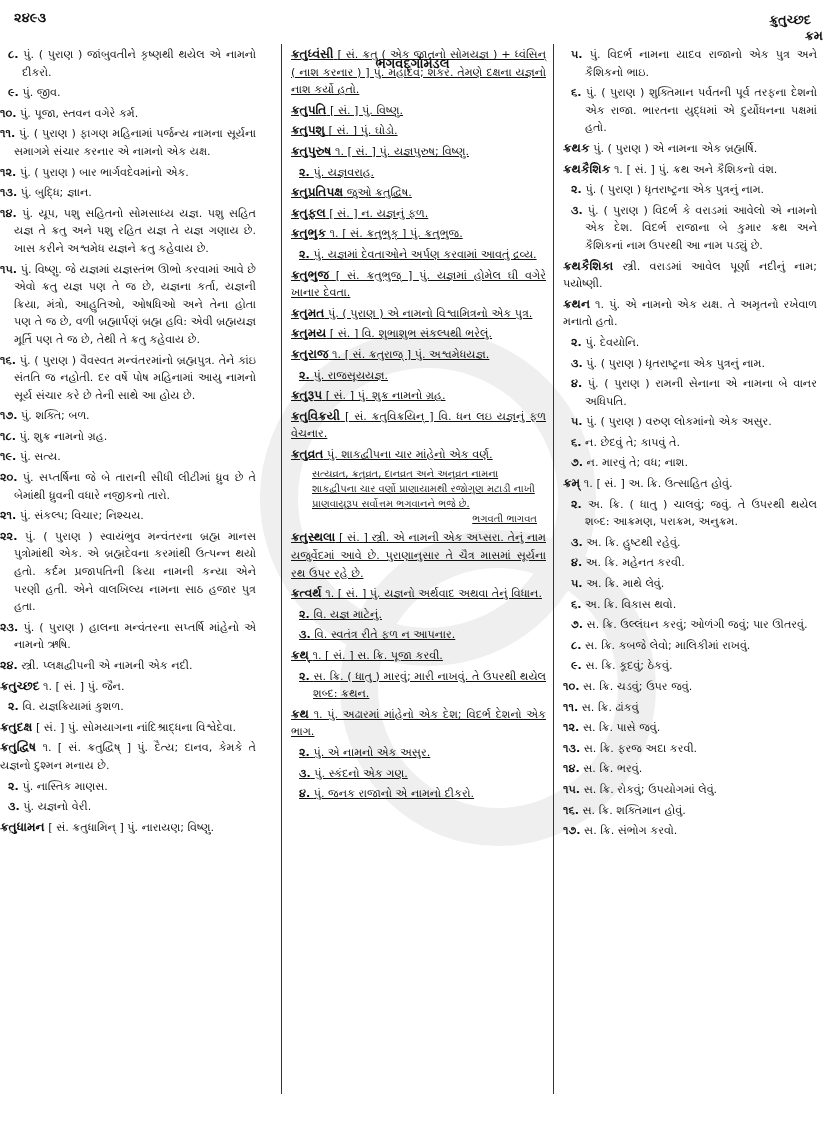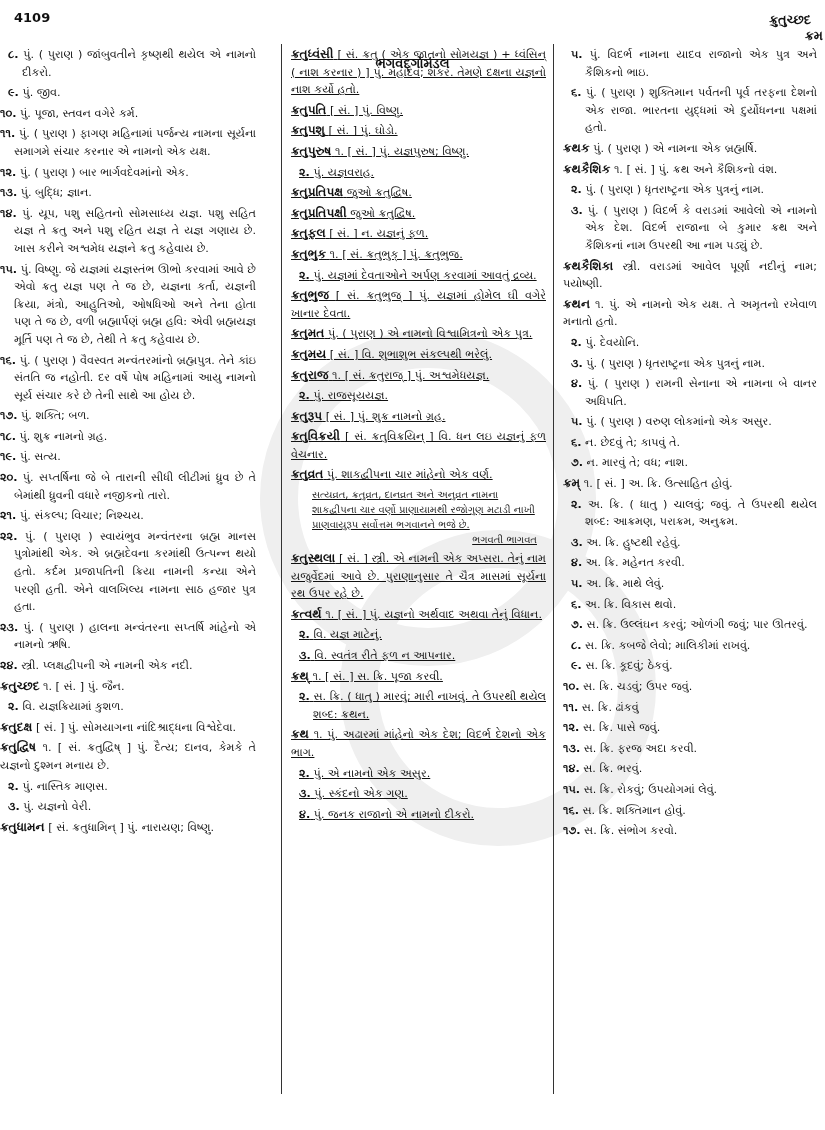--- a/index.html
+++ b/index.html
@@ -30,21 +30,21 @@
 </style>
 </head>
 <body>
 
 <div class="watermark">
   <div class="ring" style="left:10px;top:0;width:260px;height:260px;"></div>
   <div class="ring" style="left:90px;top:200px;width:240px;height:240px;"></div>
 </div>
 
 <div class="header">
-  <span class="pg">4109</span>
+  <span class="pg">૨૪૯૩</span>
   <span class="title">ભગવદ્ગોમંડલ</span>
   <span class="gw1">ક્રુતુચ્છદ</span>
   <span class="gw2">ક્રમ</span>
 </div>
 
 <div class="divider d1"></div>
 <div class="divider d2"></div>
 
 <div class="col c1">
     <div class="entry sub indent"><span class="num">૮.</span> <span>પું. ( પુરાણ ) જાંબુવતીને કૃષ્ણથી થયેલ એ નામનો દીકરો.</span></div>
@@ -72,21 +72,20 @@
     <div class="entry sub indent"><span class="num">૩.</span> <span>પું. યજ્ઞનો વેરી.</span></div>
     <div class="entry"><span class="hw">ક્રતુધામન</span> <span>[ સં. ક્રતુધામિન્ ] પું. નારાયણ; વિષ્ણુ.</span></div>
   </div>
 <div class="col c2">
     <div class="entry"><span class="hw">ક્રતુધ્વંસી</span> <span>[ સં. ક્રતુ ( એક જાતનો સોમયજ્ઞ ) + ધ્વંસિન્ ( નાશ કરનાર ) ] પું. મહાદેવ; શંકર. તેમણે દક્ષના યજ્ઞનો નાશ કર્યો હતો.</span></div>
     <div class="entry"><span class="hw">ક્રતુપતિ</span> <span>[ સં. ] પું. વિષ્ણુ.</span></div>
     <div class="entry"><span class="hw">ક્રતુપશુ</span> <span>[ સં. ] પું. ઘોડો.</span></div>
     <div class="entry"><span class="hw">ક્રતુપુરુષ</span> <span>૧. [ સં. ] પું. યજ્ઞપુરુષ; વિષ્ણુ.</span></div>
     <div class="entry sub indent"><span class="num">૨.</span> <span>પું. યજ્ઞવરાહ.</span></div>
     <div class="entry"><span class="hw">ક્રતુપ્રતિપક્ષ</span> <span>જુઓ ક્રતુદ્વિષ.</span></div>
-    <div class="entry"><span class="hw">ક્રતુપ્રતિપક્ષી</span> <span>જુઓ ક્રતુદ્વિષ.</span></div>
     <div class="entry"><span class="hw">ક્રતુફલ</span> <span>[ સં. ] ન. યજ્ઞનું ફળ.</span></div>
     <div class="entry"><span class="hw">ક્રતુભુક</span> <span>૧. [ સં. ક્રતુભુક્ ] પું. ક્રતુભુજ.</span></div>
     <div class="entry sub indent"><span class="num">૨.</span> <span>પું. યજ્ઞમાં દેવતાઓને અર્પણ કરવામાં આવતું દ્રવ્ય.</span></div>
     <div class="entry"><span class="hw">ક્રતુભુજ</span> <span>[ સં. ક્રતુભુજ્ ] પું. યજ્ઞમાં હોમેલ ઘી વગેરે ખાનાર દેવતા.</span></div>
     <div class="entry"><span class="hw">ક્રતુમત</span> <span>પું. ( પુરાણ ) એ નામનો વિશ્વામિત્રનો એક પુત્ર.</span></div>
     <div class="entry"><span class="hw">ક્રતુમય</span> <span>[ સં. ] વિ. શુભાશુભ સંકલ્પથી ભરેલું.</span></div>
     <div class="entry"><span class="hw">ક્રતુરાજ</span> <span>૧. [ સં. ક્રતુરાજ્ ] પું. અશ્વમેધયજ્ઞ.</span></div>
     <div class="entry sub indent"><span class="num">૨.</span> <span>પું. રાજસૂયયજ્ઞ.</span></div>
     <div class="entry"><span class="hw">ક્રતુરૂપ</span> <span>[ સં. ] પું. શુક્ર નામનો ગ્રહ.</span></div>
     <div class="entry"><span class="hw">ક્રતુવિક્રયી</span> <span>[ સં. ક્રતુવિક્રયિન્ ] વિ. ધન લઇ યજ્ઞનું ફળ વેચનાર.</span></div>

